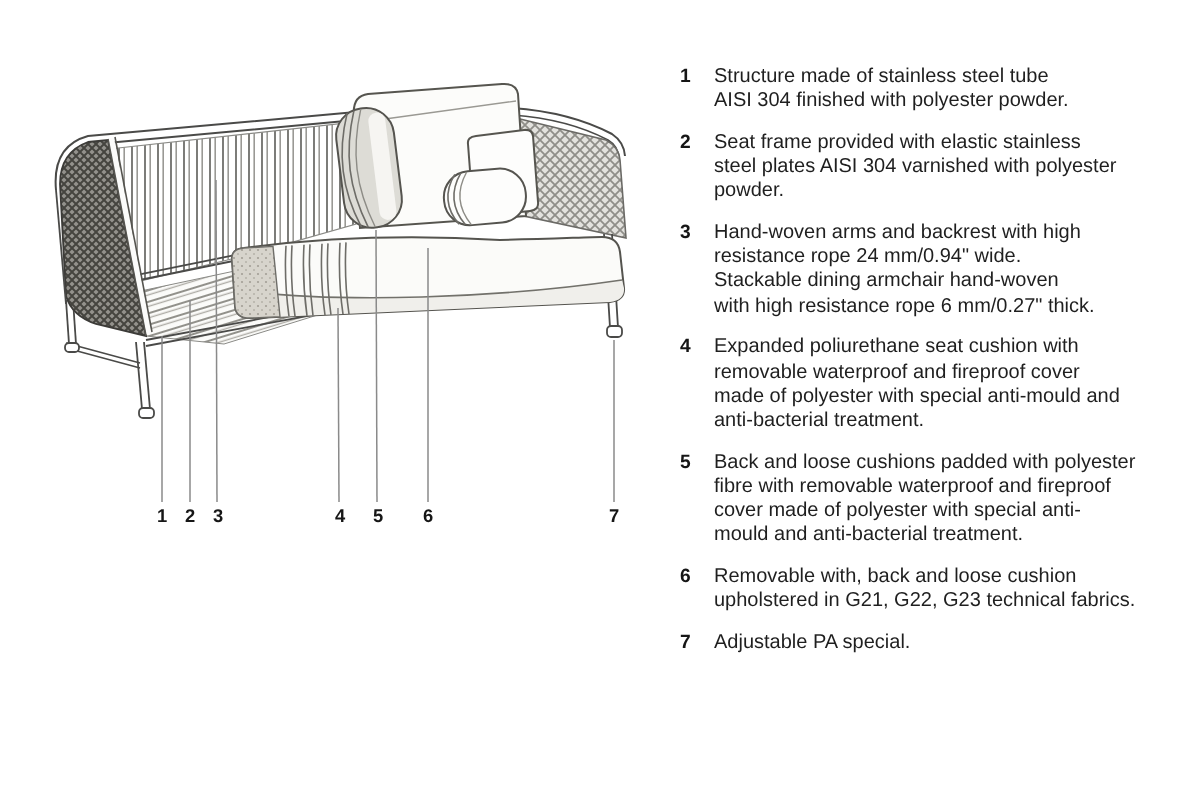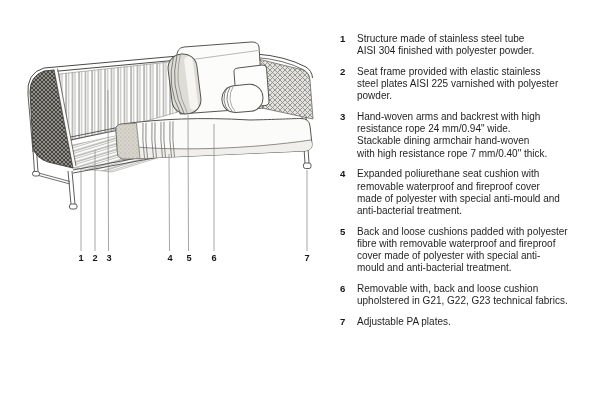--- a/index.html
+++ b/index.html
@@ -190,29 +190,29 @@
 
   <div class="specs">
     <div class="spec-item">
       <div class="num">1</div>
       <div class="txt">Structure made of stainless steel tube
 AISI 304 finished with polyester powder.</div>
     </div>
     <div class="spec-item">
       <div class="num">2</div>
       <div class="txt">Seat frame provided with elastic stainless
-steel plates AISI 225 varnished with polyester
+steel plates AISI 304 varnished with polyester
 powder.</div>
     </div>
     <div class="spec-item">
       <div class="num">3</div>
       <div class="txt">Hand-woven arms and backrest with high
 resistance rope 24 mm/0.94" wide.
 Stackable dining armchair hand-woven
-with high resistance rope 7 mm/0.40" thick.</div>
+with high resistance rope 6 mm/0.27" thick.</div>
     </div>
     <div class="spec-item">
       <div class="num">4</div>
       <div class="txt">Expanded poliurethane seat cushion with
 removable waterproof and fireproof cover
 made of polyester with special anti-mould and
 anti-bacterial treatment.</div>
     </div>
     <div class="spec-item">
       <div class="num">5</div>
@@ -221,17 +221,17 @@
 cover made of polyester with special anti-
 mould and anti-bacterial treatment.</div>
     </div>
     <div class="spec-item">
       <div class="num">6</div>
       <div class="txt">Removable with, back and loose cushion
 upholstered in G21, G22, G23 technical fabrics.</div>
     </div>
     <div class="spec-item">
       <div class="num">7</div>
-      <div class="txt">Adjustable PA plates.</div>
+      <div class="txt">Adjustable PA special.</div>
     </div>
   </div>
 
 </div>
 
 </body></html>

